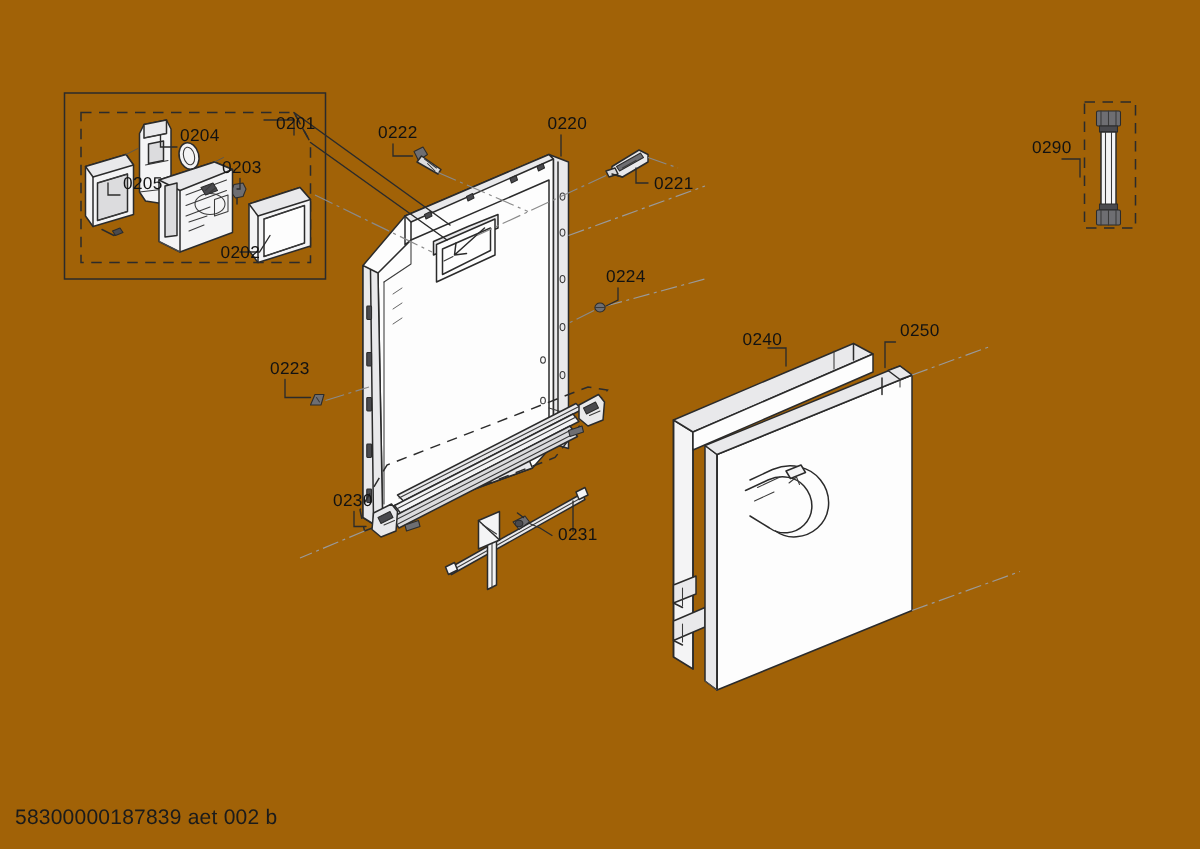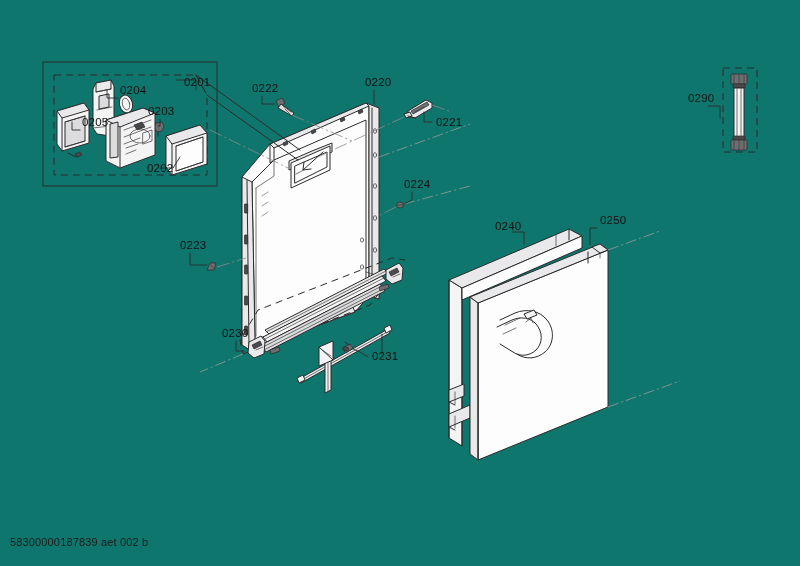--- a/index.html
+++ b/index.html
@@ -9,36 +9,36 @@
     background: #ffffff;
   }
   body {
     font-family: "Liberation Sans", sans-serif;
     -webkit-font-smoothing: antialiased;
   }
   #page {
     position: relative;
     width: 800px;
     height: 566px;
-    background: #0f766e;
+    background: #a16207;
     overflow: hidden;
   }
   #diagram {
     position: absolute;
     left: 0;
     top: 0;
     width: 800px;
     height: 566px;
   }
   .caption {
     position: absolute;
     left: 10px;
     top: 536px;
     font-family: "Liberation Sans", sans-serif;
-    font-size: 11px;
+    font-size: 14px;
     color: #1b1b1b;
     letter-spacing: 0.15px;
     white-space: nowrap;
   }
   
   .ln   { fill: none; stroke: #2b2b2b; stroke-width: 1; stroke-linejoin: round; stroke-linecap: round; }
   .ln-t { fill: none; stroke: #3a3a3a; stroke-width: 0.7; stroke-linejoin: round; stroke-linecap: round; }
   .ln-h { fill: none; stroke: #555; stroke-width: 0.6; stroke-linejoin: round; stroke-linecap: round; }
   .srf  { fill: #fdfdfd; stroke: #2b2b2b; stroke-width: 1; stroke-linejoin: round; }
   .srf2 { fill: #f4f4f5; stroke: #2b2b2b; stroke-width: 1; stroke-linejoin: round; }

